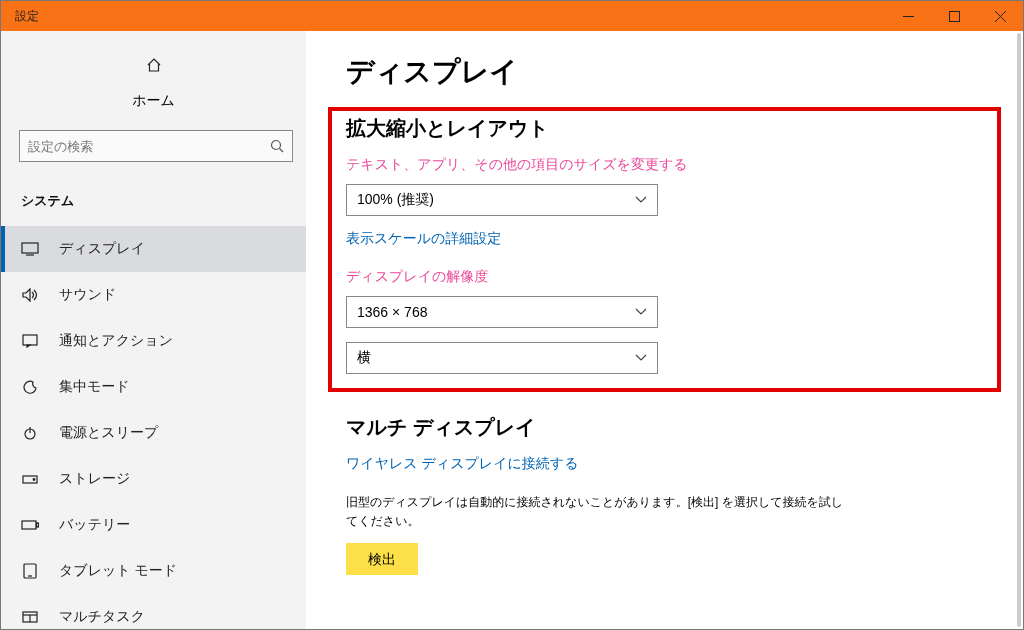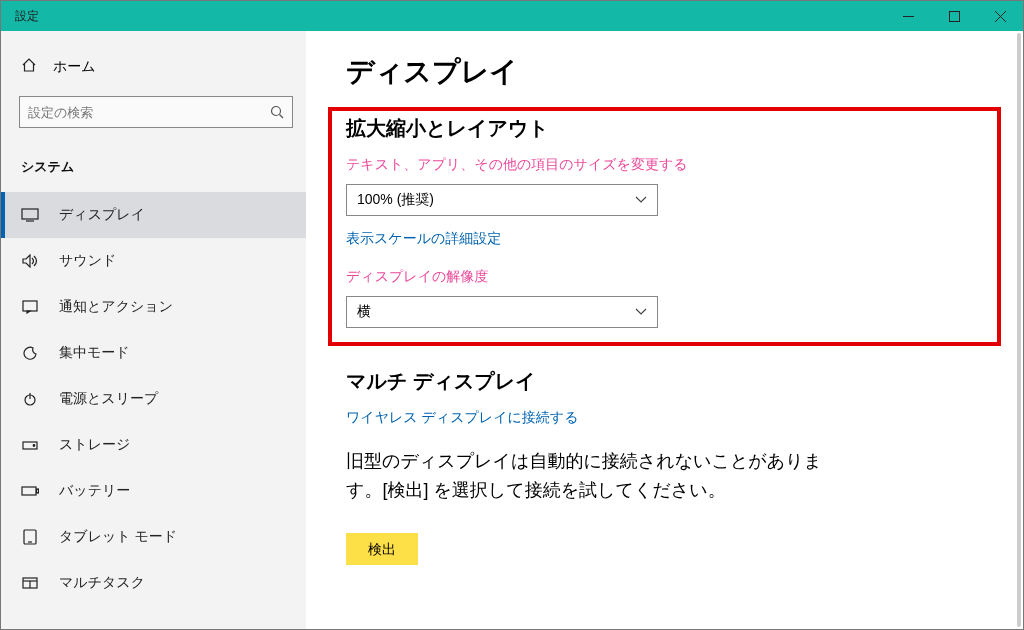--- a/index.html
+++ b/index.html
@@ -1,45 +1,45 @@
 <!DOCTYPE html>
 <html><head>
 <meta charset="utf-8">
 <style>
   * { box-sizing: border-box; margin: 0; padding: 0; font-family: "Yu Gothic UI", "Segoe UI", sans-serif; }
   body { width: 1024px; height: 630px; overflow: hidden; background: #fff; }
   .window { display: flex; flex-direction: column; width: 100%; height: 100%; border: 1px solid #777; }
-  .titlebar { height: 30px; display: flex; align-items: center; justify-content: space-between; padding-left: 14px; background: #14b8a6; }
+  .titlebar { height: 30px; display: flex; align-items: center; justify-content: space-between; padding-left: 14px; background: #f97316; }
   .titlebar-title { font-size: 12px; color: #222; }
   .titlebar-controls { display: flex; }
   .titlebar-btn { width: 46px; height: 30px; display: flex; align-items: center; justify-content: center; background: transparent; border: none; font-family: inherit; }
   .titlebar-btn svg { stroke: #222; fill: none; }
   .body { flex: 1; display: flex; min-height: 0; }
   .sidebar { width: 305px; background: #f3f3f3; padding-top: 14px; display: flex; flex-direction: column; }
-  .home-row { display: flex; align-items: center; gap: 16px; padding: 12px 20px; font-size: 14px; }
+  .home-row { display: flex; align-items: center; gap: 16px; padding: 12px 20px; font-size: 14px; flex-direction: column; }
   .search-wrap { padding: 8px 18px 12px 18px; }
   .search-box { position: relative; width: 274px; height: 32px; border: 1px solid #888; background: #fafafa; display: flex; align-items: center; }
   .search-box input { border: none; background: transparent; outline: none; flex: 1; padding: 0 8px; font-size: 13px; color: #555; }
   .search-box .sicon { width: 30px; display: flex; align-items: center; justify-content: center; }
   .sidebar-category { font-size: 13px; font-weight: 700; padding: 18px 20px 16px 20px; color: #111; }
   .nav { display: flex; flex-direction: column; }
   .nav-item { display: flex; align-items: center; gap: 20px; height: 46px; padding: 0 20px; font-size: 14px; color: #222; position: relative; }
   .nav-item .icn { width: 18px; height: 18px; display: flex; align-items: center; justify-content: center; }
   .nav-item.active { background: #dadbde; }
   .nav-item.active::before { content: ""; position: absolute; left: 0; top: 0; bottom: 0; width: 4px; background: #0063b1; }
   .content { flex: 1; padding: 22px 40px 0 40px; overflow-y: auto; position: relative; }
   .content h1 { font-size: 28px; font-weight: 600; margin-bottom: 22px; }
   .content h2 { font-size: 20px; font-weight: 600; margin-bottom: 14px; }
   .label { font-size: 14px; margin-bottom: 10px; color: #ec4899; }
   .combo { width: 312px; height: 32px; border: 1px solid #888; display: flex; align-items: center; justify-content: space-between; padding: 0 10px; font-size: 14px; margin-bottom: 14px; background: #fff; }
   .combo .chev { display: flex; }
   .link { color: #0063b1; font-size: 14px; display: block; margin-bottom: 20px; }
   .section { margin-bottom: 20px; }
   .red-box { border: 4px solid #e30000; padding: 4px 14px 10px 14px; margin: -6px -18px 22px -18px; }
-  .desc { font-size: 18px; line-height: 1.6; max-width: 500px; margin-bottom: 28px; }
+  .desc { font-size: 12px; line-height: 1.6; max-width: 500px; margin-bottom: 12px; }
   .btn { display: inline-block; height: 32px; padding: 0 22px; background: #fde047; border: none; font-size: 14px; line-height: 32px; }
   .scrollbar-fake { position: absolute; right: 2px; top: 2px; bottom: 2px; width: 4px; background: #ccc; border-radius: 2px; }
 </style>
 </head>
 <body>
 
 <div class="window">
 
   <div class="titlebar">
     <span class="titlebar-title">設定</span>
@@ -187,20 +187,28 @@
           <span>100% (推奨)</span>
           <span class="chev">
               <svg width="12" height="8" viewBox="0 0 12 8" fill="none" stroke="#444" stroke-width="1.2">
                 <path d="M1 1 L6 6 L11 1"></path>
               </svg>
             </span>
         </div>
         <a class="link">表示スケールの詳細設定</a>
 
         <div class="label">ディスプレイの解像度</div>
+        <div class="combo">
+          <span>1366 × 768</span>
+          <span class="chev">
+              <svg width="12" height="8" viewBox="0 0 12 8" fill="none" stroke="#444" stroke-width="1.2">
+                <path d="M1 1 L6 6 L11 1"></path>
+              </svg>
+            </span>
+        </div>
 
         <div class="combo" style="margin-bottom:4px">
           <span>横</span>
           <span class="chev">
               <svg width="12" height="8" viewBox="0 0 12 8" fill="none" stroke="#444" stroke-width="1.2">
                 <path d="M1 1 L6 6 L11 1"></path>
               </svg>
             </span>
         </div>
       </div>

